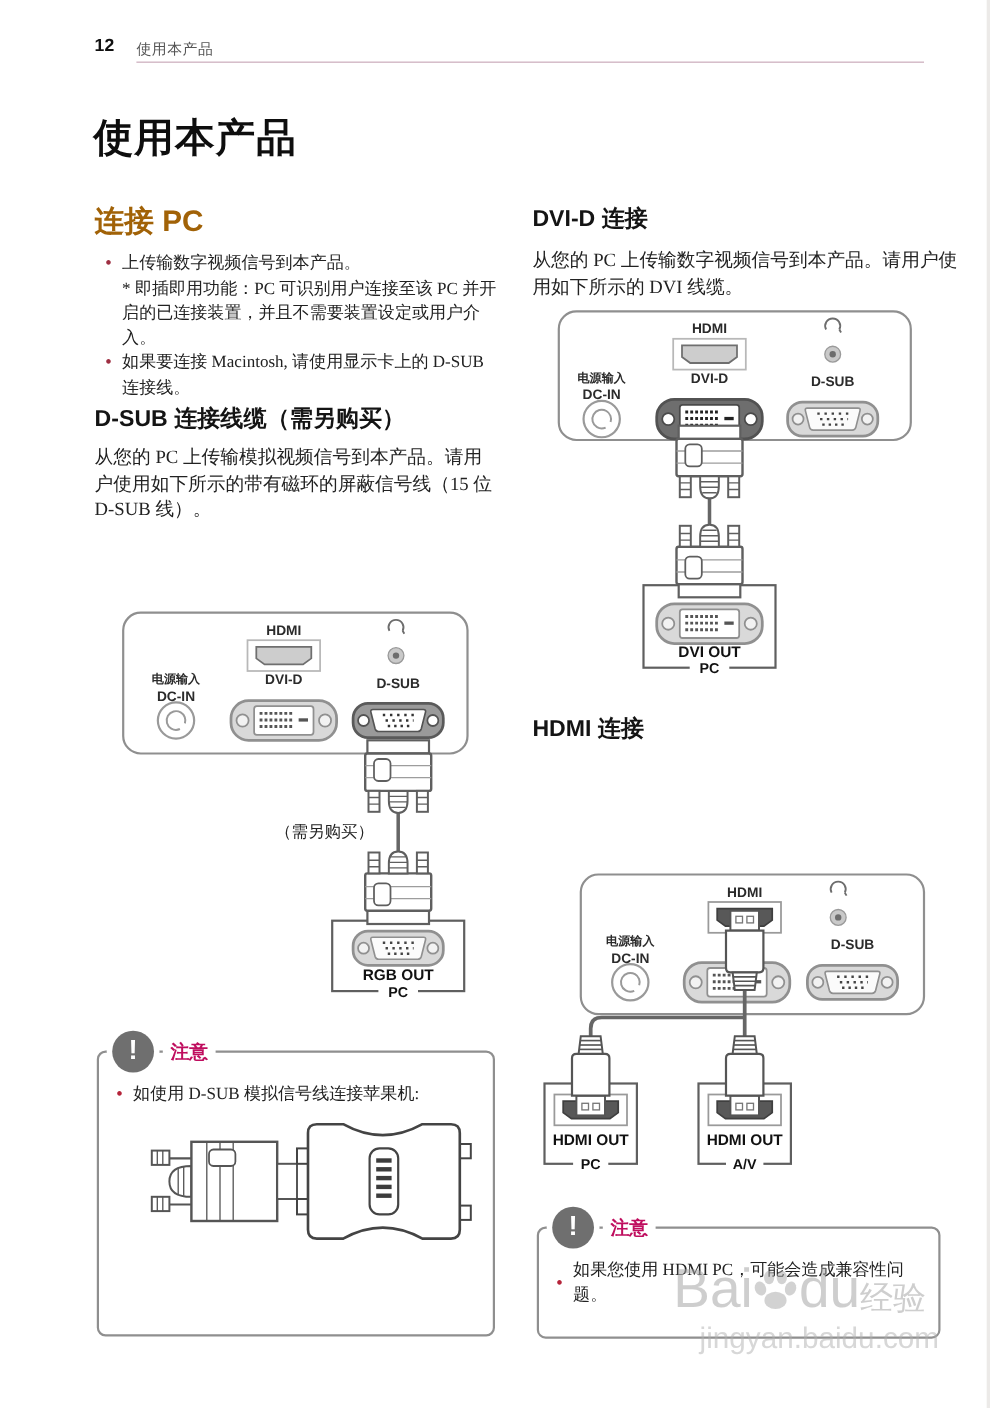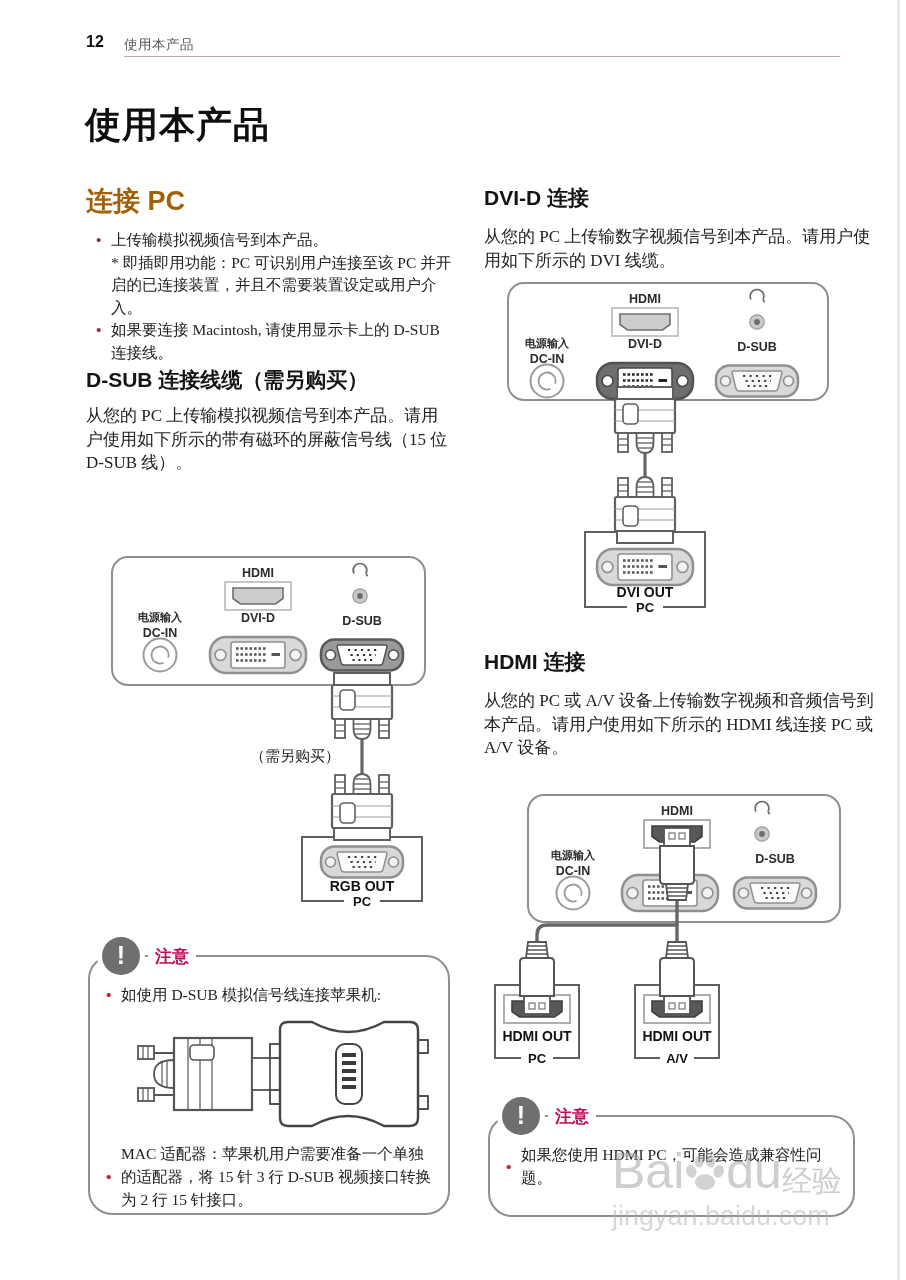--- a/index.html
+++ b/index.html
@@ -17,37 +17,37 @@
   .h2{font:700 27px "Liberation Sans",sans-serif;color:#a16207;}
   .h3{font:700 21px "Liberation Sans",sans-serif;color:#141414;}
   .body-p{font-size:17px;line-height:23.5px;}
 
   .bullets{font-size:15.5px;line-height:22.5px;}
   .b{display:flex;}
   .dot{flex:0 0 15px;color:#9e2f42;font-family:"Liberation Sans",sans-serif;}
   .dot::before{content:"•";}
   .subnote{margin-left:15px;}
 
-  .note{position:absolute;border:2px solid #8f8f8f;border-radius:24px;background:#fff;}
+  .note{position:absolute;border:2px solid #8f8f8f;border-radius:8px;background:#fff;}
   .note-icon{position:absolute;top:-20px;left:12px;width:38px;height:38px;border-radius:50%;
              background:#6f6f6f;box-shadow:0 0 0 5px #fff;color:#fff;text-align:center;
              font:700 25px/36px "Liberation Sans",sans-serif;}
   .note-icon::before{content:"!";}
   .note-label{position:absolute;top:-13px;left:58px;background:#fff;padding:0 7px;
               color:#bf0d5e;font:700 17px/26px "Liberation Sans",sans-serif;}
   .note .b{margin:0 16px;font-size:15.5px;line-height:23px;align-items:center;}
   .note .dot{color:#b5243a;}
 
   .wm{left:612px;top:1146px;z-index:9;pointer-events:none;
       color:rgba(166,166,166,.55);font-family:"Liberation Sans",sans-serif;font-weight:400;}
   .wm-row{display:flex;align-items:flex-end;}
   .wm-big{font-size:50px;line-height:1;}
   .wm-badge{font-size:30px;line-height:1.05;margin-left:0;}
   .wm-paw{margin:0 -2px -2px -2px;}
-  .wm-url{font-size:27px;margin-top:5px;color:rgba(175,175,175,.5);}
+  .wm-url{font-size:27px;margin-top:5px;margin-left:24px;color:rgba(175,175,175,.5);}
 
   svg text{font-family:"Liberation Sans",sans-serif;}
   .plabel{font-weight:700;font-size:12.5px;fill:#2b2b2b;}
   .plabel-cn{font-weight:600;font-size:11px;fill:#2b2b2b;}
   .boxlabel{font-weight:700;font-size:14px;fill:#111;}
   .portname{font-weight:700;font-size:13px;fill:#111;}
   .cnote{font-family:"Liberation Serif",serif;font-size:15px;fill:#222;}
 </style>
 </head>
 <body>
@@ -151,21 +151,21 @@
   <div class="abs hdr-sec">使用本产品</div>
   <div class="abs hdr-rule"></div>
 
   <div class="abs title">使用本产品</div>
 
   <div class="abs h2" style="left:86px;top:183px">连接 PC</div>
 
   <div class="abs bullets" style="left:96px;top:229px;width:356px">
     <div class="b">
       <span class="dot"></span>
-      <span>上传输模拟视频信号到本产品。</span>
+      <span>上传输数字视频信号到本产品。</span>
     </div>
     <div class="subnote">* 即插即用功能：PC 可识别用户连接至该 PC 并开启的已连接装置，并且不需要装置设定或用户介入。</div>
     <div class="b">
       <span class="dot"></span>
       <span>如果要连接 Macintosh, 请使用显示卡上的 D-SUB 连接线。</span>
     </div>
   </div>
 
   <div class="abs h3" style="left:86px;top:366px">D-SUB 连接线缆（需另购买）</div>
   <div class="abs body-p" style="left:86px;top:404px;width:366px">从您的 PC 上传输模拟视频信号到本产品。请用户使用如下所示的带有磁环的屏蔽信号线（15 位 D-SUB 线）。</div>
@@ -250,24 +250,20 @@
         <rect x="210" y="30" width="26" height="60" rx="9" stroke-width="2"></rect>
         <g fill="#3c3c3c" stroke="none">
           <rect x="216" y="39" width="14" height="4"></rect>
           <rect x="216" y="47" width="14" height="4"></rect>
           <rect x="216" y="55" width="14" height="4"></rect>
           <rect x="216" y="63" width="14" height="4"></rect>
           <rect x="216" y="71" width="14" height="4"></rect>
         </g>
       </g>
     </svg>
-    <div class="b" style="margin-top:6px">
-      <span class="dot"></span>
-      <span>MAC 适配器：苹果机用户需要准备一个单独的适配器，将 15 针 3 行 D-SUB 视频接口转换为 2 行 15 针接口。</span>
-    </div>
   </div>
 
   <div class="abs h3" style="left:484px;top:184px">DVI-D 连接</div>
   <div class="abs body-p" style="left:484px;top:225px;width:392px">从您的 PC 上传输数字视频信号到本产品。请用户使用如下所示的 DVI 线缆。</div>
 
   <svg class="abs" style="left:485px;top:275px" width="375" height="350" viewBox="0 0 375 350">
     <rect x="23" y="8" width="320" height="117" rx="16" fill="#fff" stroke="#8f8f8f" stroke-width="2"></rect>
     <text class="plabel" x="160" y="28" text-anchor="middle">HDMI</text>
     <g transform="translate(160,47)">
         <use href="#hdmi-f-light"></use>
@@ -302,21 +298,20 @@
       </g>
     <g transform="translate(160,292)">
         <use href="#dvi-f-light"></use>
       </g>
     <text class="boxlabel" x="160" y="322" text-anchor="middle">DVI OUT</text>
     <rect x="142" y="325" width="36" height="14" fill="#fff"></rect>
     <text class="portname" x="160" y="337" text-anchor="middle">PC</text>
   </svg>
 
   <div class="abs h3" style="left:484px;top:648px">HDMI 连接</div>
-  <div class="abs body-p" style="left:484px;top:689px;width:392px">从您的 PC 或 A/V 设备上传输数字视频和音频信号到本产品。请用户使用如下所示的 HDMI 线连接 PC 或 A/V 设备。</div>
 
   <svg class="abs" style="left:470px;top:788px" width="395" height="292" viewBox="0 0 395 292">
     <rect x="58" y="7" width="312" height="127" rx="16" fill="#fff" stroke="#8f8f8f" stroke-width="2"></rect>
     <text class="plabel" x="207" y="27" text-anchor="middle">HDMI</text>
     <g transform="translate(207,46)">
         <use href="#hdmi-f-dark"></use>
       </g>
     <g transform="translate(292,20)">
         <use href="#phones-icon"></use>
       </g>

